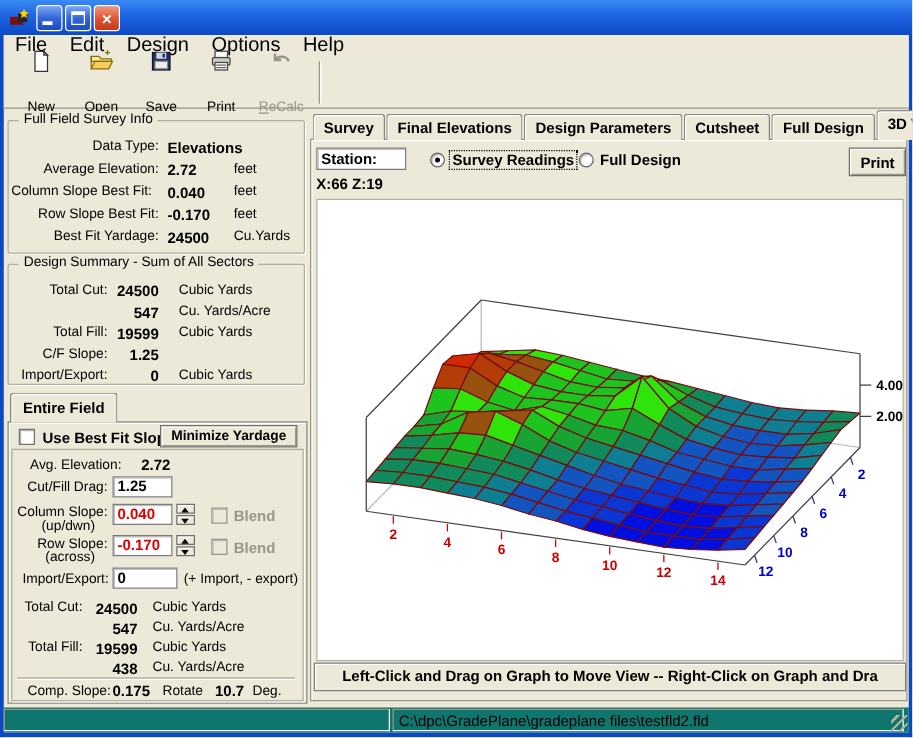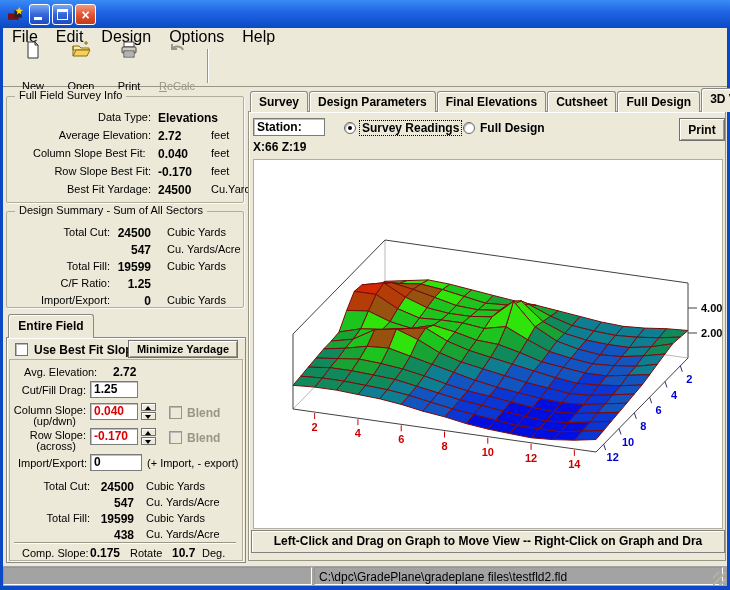--- a/index.html
+++ b/index.html
@@ -26,21 +26,21 @@
   .menu-item{padding:1px 9px;font-weight:normal;font-size:16px;}
   .toolbar{position:absolute;left:3px;top:45px;width:724px;height:42px;background:#ece9d8;
     border-bottom:1px solid #9a9687;display:flex;align-items:center;padding-left:6px;}
   .tbtn{width:48px;height:38px;display:flex;flex-direction:column;align-items:center;justify-content:center;gap:18px;}
   .tbtn .tlabel{font-size:11px;font-weight:normal;}
   .tbtn.disabled{color:#9a9687;}
   .tsep{width:2px;height:34px;margin-left:6px;border-left:1px solid #9a9687;border-right:1px solid #fff;}
   
   .grp{position:absolute;border:1px solid #b2ae9e;border-radius:2px;box-shadow:1px 1px 0 rgba(255,255,255,.8);}
   .grp-title{position:absolute;top:-8px;left:8px;background:#ece9d8;padding:0 4px;font-weight:normal;font-size:11px;white-space:nowrap;}
-  .irow{position:absolute;height:16px;white-space:nowrap;margin-left:24px;}
+  .irow{position:absolute;height:16px;white-space:nowrap;}
   .lbl{position:absolute;font-weight:normal;}
   .val{position:absolute;font-weight:bold;font-size:12px;}
   .unit{position:absolute;font-weight:normal;}
   
   .ef-tab{position:absolute;left:8px;top:314px;width:86px;height:24px;background:#ece9d8;
     border:1px solid #888;border-bottom:none;border-radius:3px 3px 0 0;box-shadow:inset 1px 1px 0 #fff;
     text-align:center;line-height:22px;font-size:12px;font-weight:bold;z-index:2;}
   .ef-body{position:absolute;left:6px;top:337px;width:240px;height:226px;background:#ece9d8;
     border:1px solid #888;box-shadow:inset 1px 1px 0 #fff;}
   .cb{display:inline-block;width:13px;height:13px;background:#fff;border:1px solid #707070;
@@ -72,21 +72,21 @@
   .rlabel{position:absolute;font-weight:bold;font-size:12px;white-space:nowrap;}
   .rlabel.focused{outline:1px dotted #000;padding:0 2px;}
   .printbtn{position:absolute;left:430px;top:6px;width:46px;height:23px;font-weight:bold;font-size:12px;}
   .coords{position:absolute;left:4px;top:28px;font-weight:bold;font-size:12px;}
   .plotarea{position:absolute;left:4px;top:47px;width:470px;height:370px;background:#fff;border:1px solid #b2ae9e;}
   .plotarea svg{overflow:visible;}
   .instr{position:absolute;left:2px;top:418px;width:474px;height:23px;background:#ece9d8;
     border:1px solid #808080;box-shadow:inset 1px 1px 0 #fff;line-height:21px;text-align:center;
     font-weight:bold;font-size:12px;white-space:nowrap;overflow:hidden;}
   
-  .statusbar{position:absolute;left:3px;top:566px;width:724px;height:20px;background:#a3a3a3;}
+  .statusbar{position:absolute;left:3px;top:566px;width:724px;height:20px;background:#0f766e;}
   .scell{position:absolute;top:1px;height:18px;border:1px solid;border-color:#9a9687 #fff #fff #9a9687;}
   .scell.path{padding:2px 4px;font-weight:normal;font-size:12px;white-space:nowrap;overflow:hidden;}
   .grip{position:absolute;right:1px;bottom:1px;width:13px;height:13px;
     background:repeating-linear-gradient(135deg,transparent 0 3px,#b4b0a0 3px 5px);}
 </style>
 </head>
 <body>
 
 <div class="window">
 
@@ -132,20 +132,29 @@
         <div class="ticon"><svg width="20" height="20" viewBox="0 0 20 20">
             <path d="M2 6h6l2 2h8v2H2z" fill="#ffe9a2" stroke="#8a6d00"></path>
             <path d="M2 16V6" stroke="#8a6d00"></path>
             <path d="M2 16l3-6h14l-3 6z" fill="#f7cf5c" stroke="#8a6d00"></path>
             <path d="M13 3h4M15 1v4" stroke="#8a6d00"></path>
           </svg></div>
         <div class="tlabel"><u>O</u>pen</div>
       </div>
       <div class="tbtn">
         <div class="ticon"><svg width="20" height="20" viewBox="0 0 20 20">
+            <rect x="3" y="3" width="14" height="14" fill="#24305e" stroke="#101830"></rect>
+            <rect x="6" y="3" width="8" height="5" fill="#cdd3e2"></rect>
+            <rect x="11" y="4" width="2" height="3" fill="#24305e"></rect>
+            <rect x="5" y="10" width="10" height="6" fill="#eee" stroke="#888"></rect>
+          </svg></div>
+        <div class="tlabel"><u>S</u>ave</div>
+      </div>
+      <div class="tbtn">
+        <div class="ticon"><svg width="20" height="20" viewBox="0 0 20 20">
             <rect x="5" y="2" width="10" height="5" fill="#fff" stroke="#444"></rect>
             <rect x="3" y="7" width="14" height="6" rx="1" fill="#cfcbc0" stroke="#444"></rect>
             <rect x="5" y="11" width="10" height="6" fill="#fff" stroke="#444"></rect>
             <path d="M6 13h8M6 15h8" stroke="#666"></path>
           </svg></div>
         <div class="tlabel">Print</div>
       </div>
       <div class="tbtn disabled">
         <div class="ticon"><svg width="20" height="20" viewBox="0 0 20 20">
             <path d="M5 9a6 5 0 0 1 11 1" fill="none" stroke="#9a9687" stroke-width="2"></path>
@@ -199,21 +208,21 @@
           <span class="lbl" style="left: 2px; width: 77px; text-align: right;"></span>
           <span class="val" style="left: 82px; width: 38px; text-align: right;">547</span>
           <span class="unit" style="left: 136px;">Cu. Yards/Acre</span>
         </div>
         <div class="irow" style="left: 0px; top: 48px; width: 100%;">
           <span class="lbl" style="left: 2px; width: 77px; text-align: right;">Total Fill:</span>
           <span class="val" style="left: 82px; width: 38px; text-align: right;">19599</span>
           <span class="unit" style="left: 136px;">Cubic Yards</span>
         </div>
         <div class="irow" style="left: 0px; top: 65px; width: 100%;">
-          <span class="lbl" style="left: 2px; width: 77px; text-align: right;">C/F Ratio:</span>
+          <span class="lbl" style="left: 2px; width: 77px; text-align: right;">C/F Slope:</span>
           <span class="val" style="left: 82px; width: 38px; text-align: right;">1.25</span>
           <span class="unit" style="left: 136px;"></span>
         </div>
         <div class="irow" style="left: 0px; top: 82px; width: 100%;">
           <span class="lbl" style="left: 2px; width: 77px; text-align: right;">Import/Export:</span>
           <span class="val" style="left: 82px; width: 38px; text-align: right;">0</span>
           <span class="unit" style="left: 136px;">Cubic Yards</span>
         </div>
       </div>
   </div>
@@ -291,22 +300,22 @@
       <span class="lbl" style="left:12px;top:187px;">Comp. Slope:</span>
       <span class="val" style="left:80px;top:186px;">0.175</span>
       <span class="lbl" style="left:120px;top:187px;">Rotate</span>
       <span class="val" style="left:162px;top:186px;">10.7</span>
       <span class="lbl" style="left:192px;top:187px;">Deg.</span>
     </div>
   </div>
 
   <div class="tabstrip" id="tabstrip">
       <div class="tab">Survey</div>
+      <div class="tab">Final Elevations</div>
       <div class="tab">Design Parameters</div>
-      <div class="tab">Final Elevations</div>
       <div class="tab">Cutsheet</div>
       <div class="tab">Full Design</div>
       <div class="tab active">3D View</div>
     </div>
   <div class="rpanel">
     <span class="station-box">Station:</span>
     <span class="radio" style="left:95px;top:10px;">
         <span class="dot"></span>
       </span>
     <span class="rlabel focused" style="left:111px;top:9px;">Survey Readings</span>

